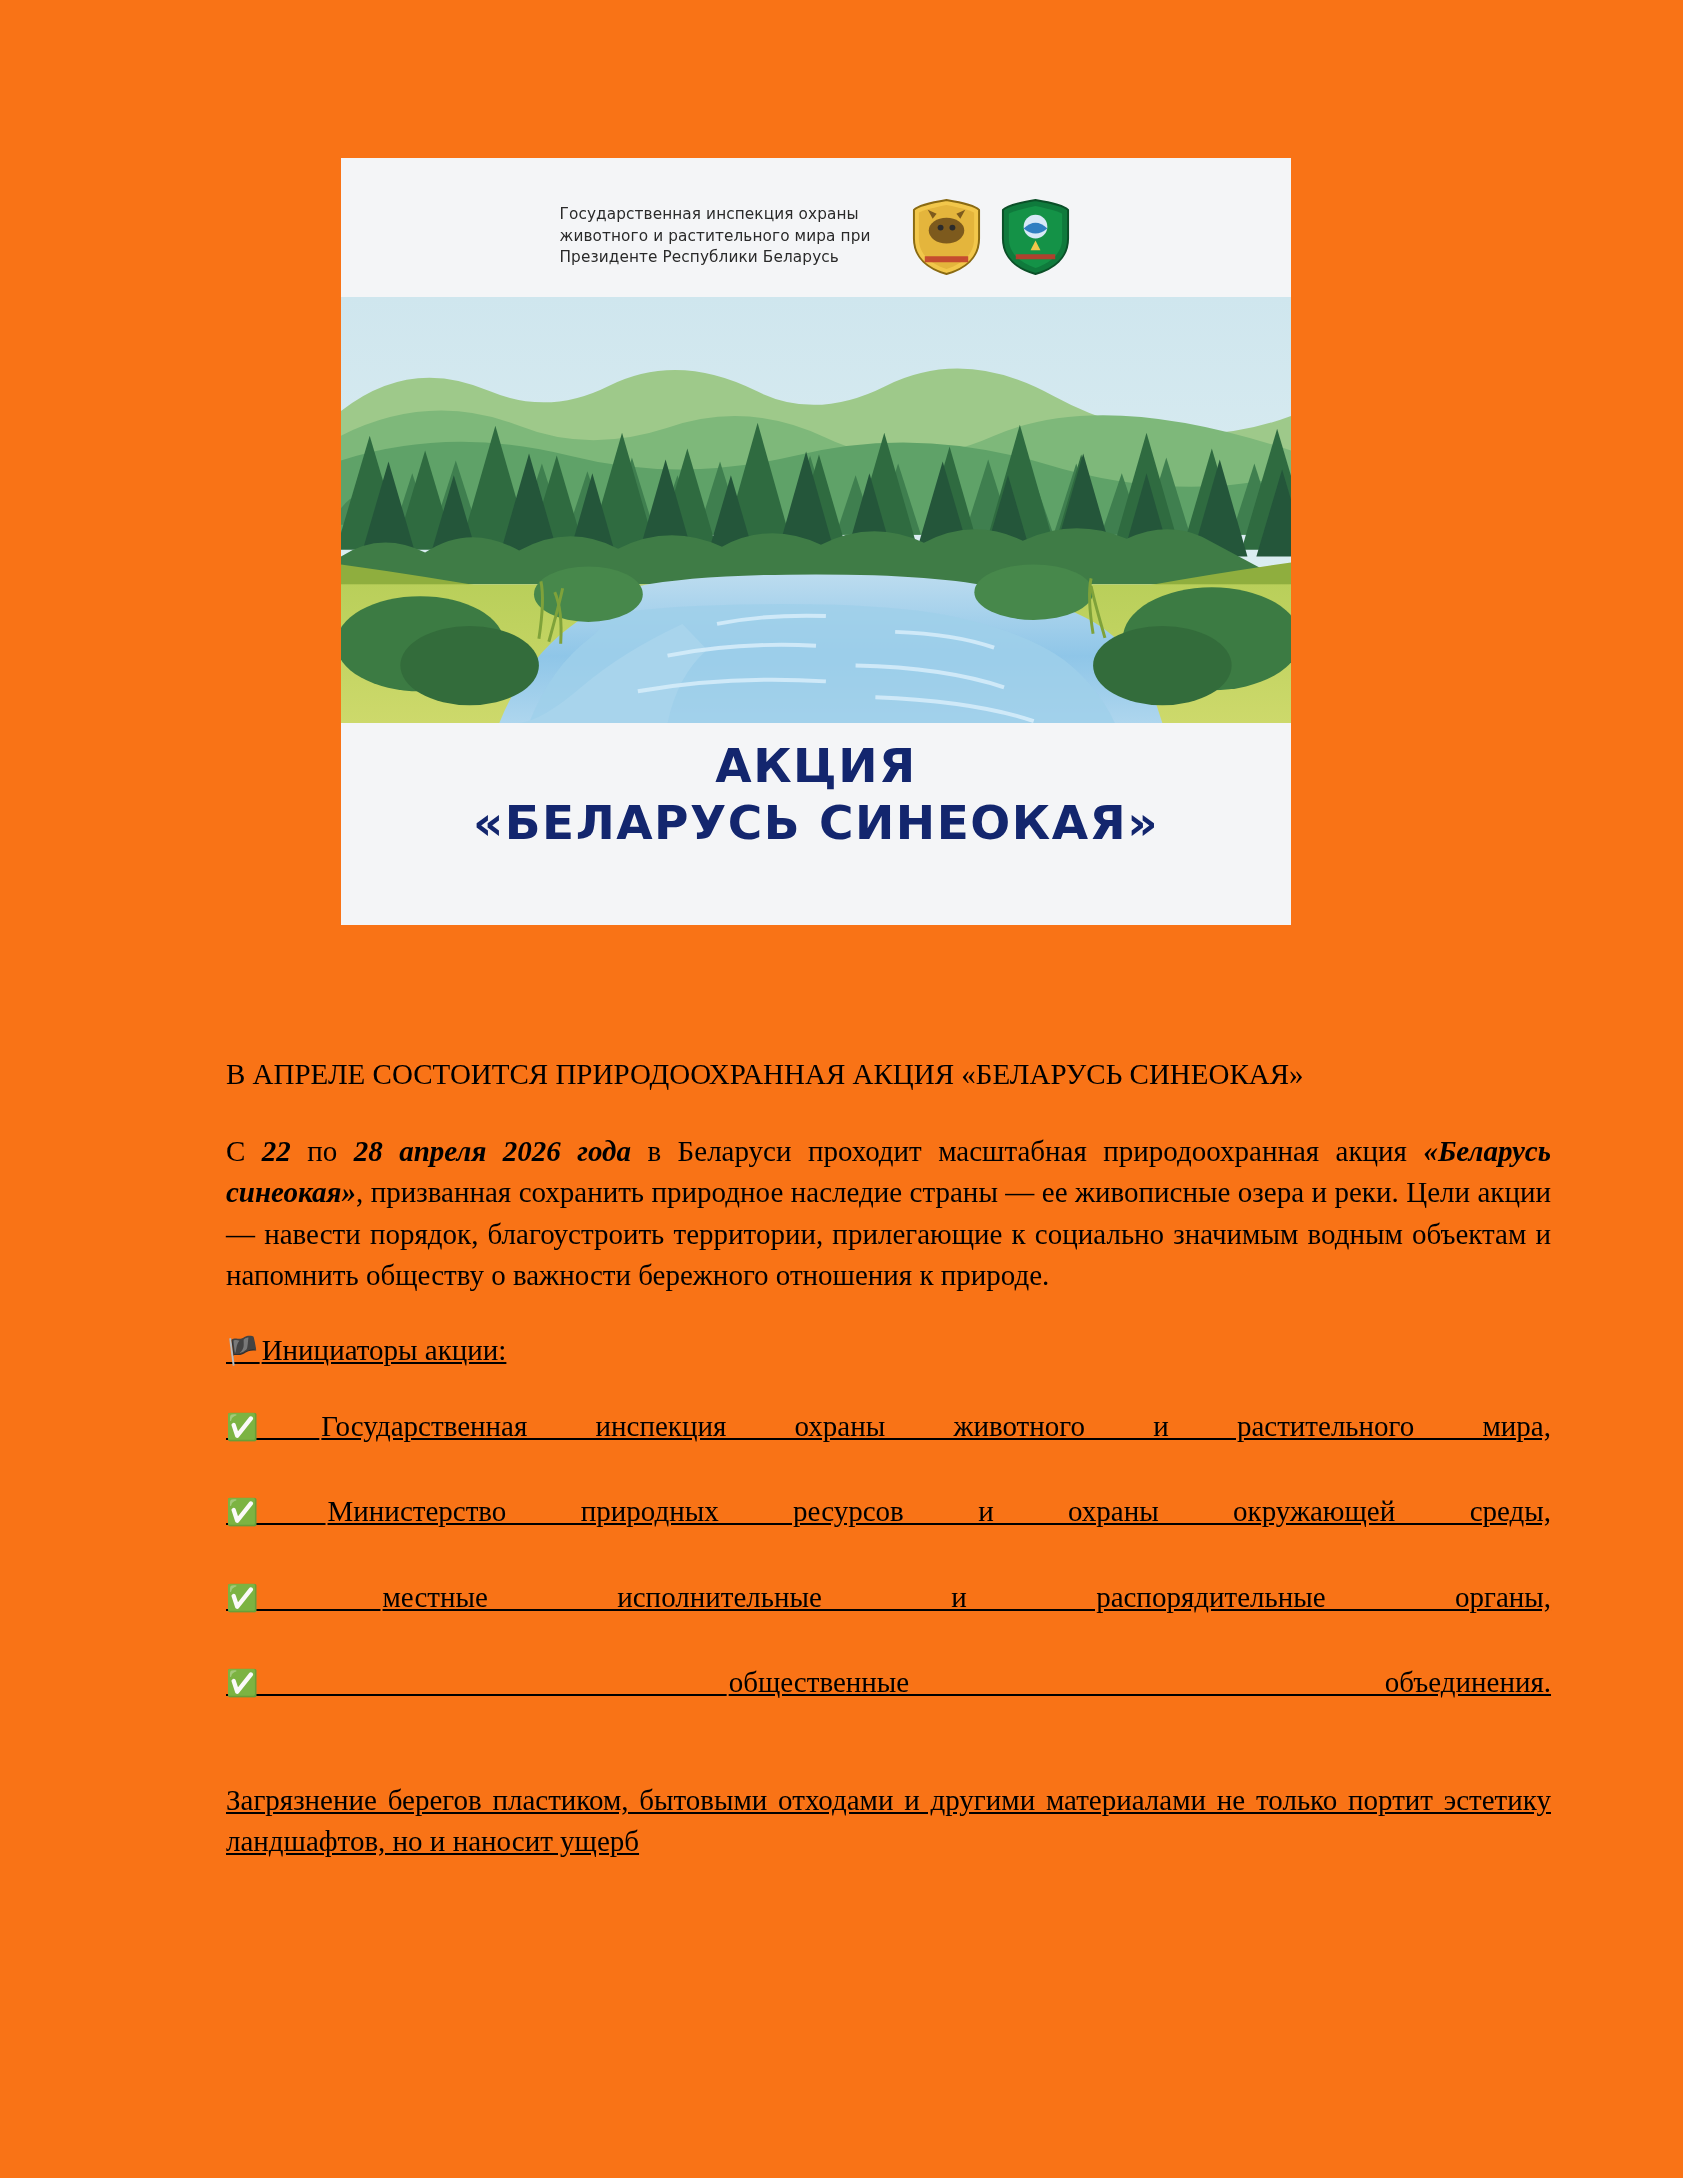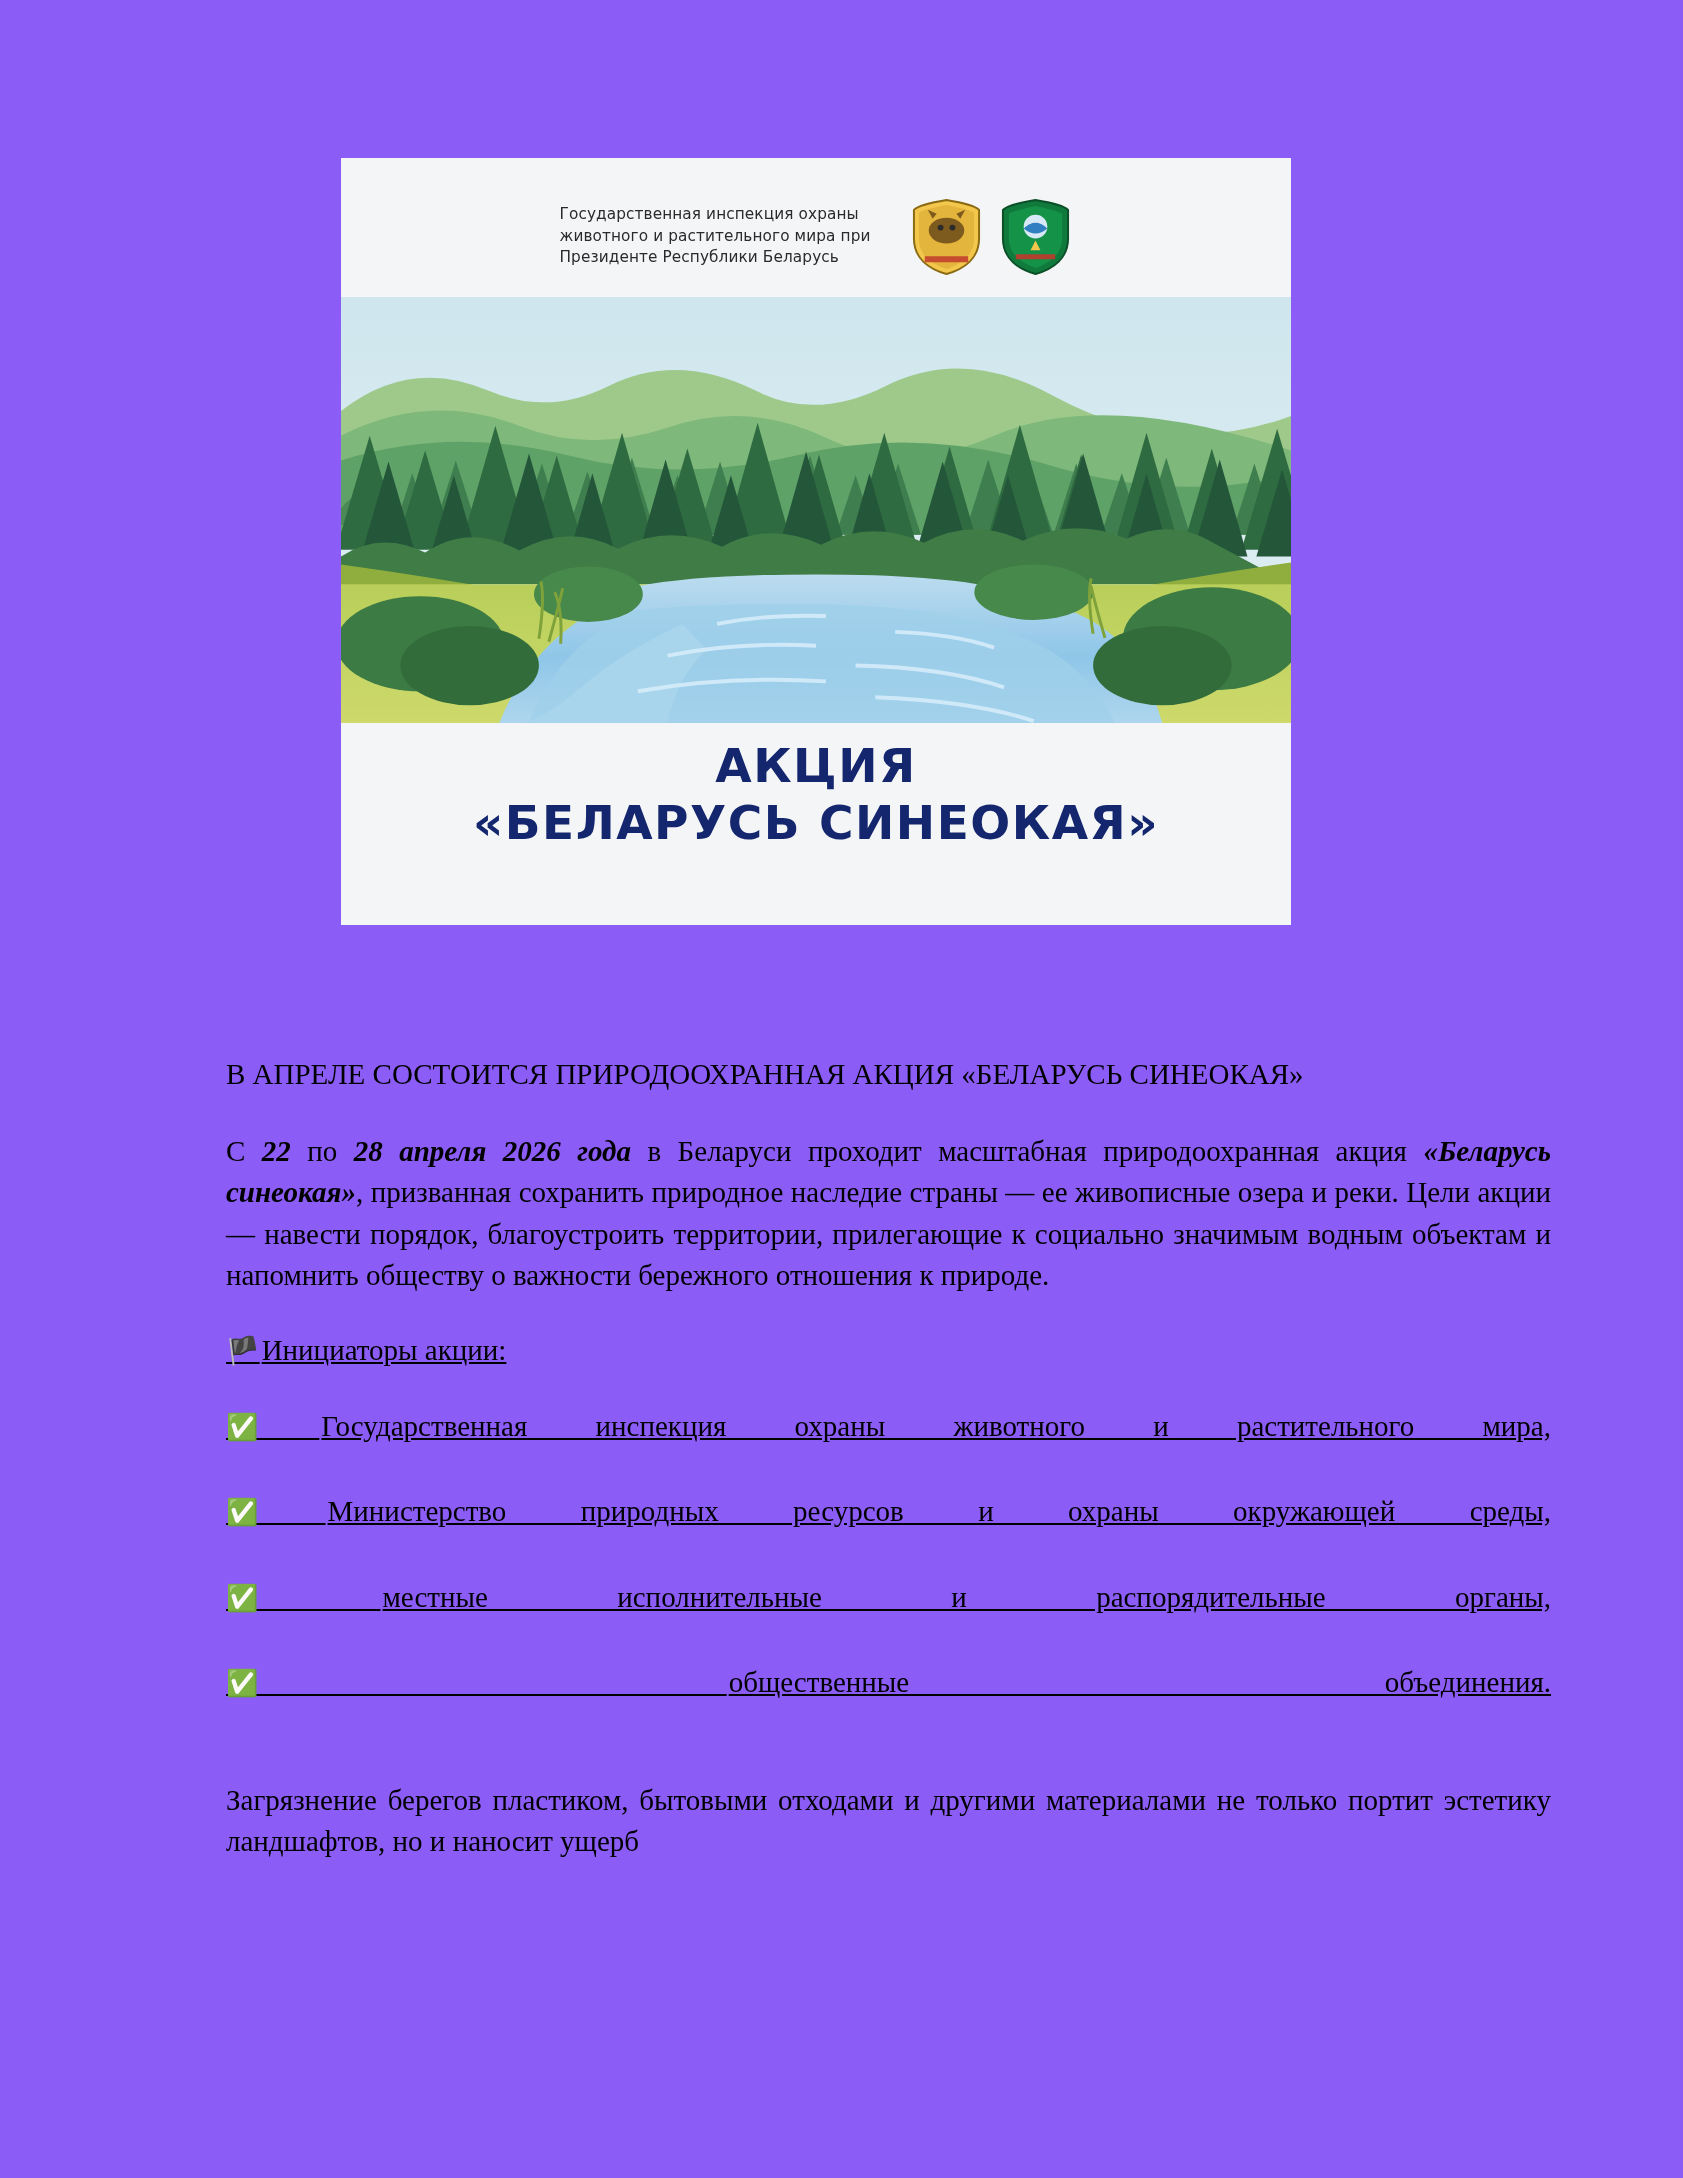--- a/index.html
+++ b/index.html
@@ -13,21 +13,21 @@
     font-family: "Liberation Serif", serif;
     color: #000000;
     position: relative;
     overflow: hidden;
   }
 
   .page {
     width: 1683px;
     height: 2178px;
     position: relative;
-    background: #8b5cf6;
+    background: #f97316;
   }
 
   
   .poster {
     position: absolute;
     left: 341px;
     top: 158px;
     width: 950px;
     height: 767px;
     background: #f4f5f7;
@@ -144,20 +144,21 @@
   }
   .flag {
     font-family: "DejaVu Sans", sans-serif;
     font-size: 27px;
     margin-right: 2px;
   }
 
   .justified-last {
     text-align: justify;
     text-justify: inter-word;
+    text-decoration: underline;
   }
 </style>
 </head>
 <body>
 
 <div class="page">
 
   <div class="poster">
 
     <div class="poster-header">

